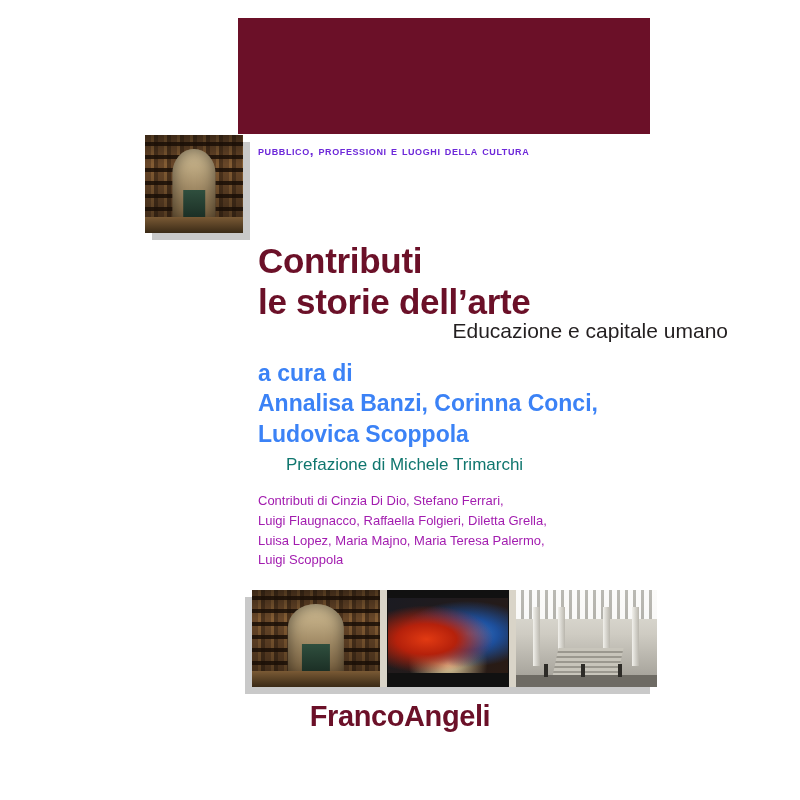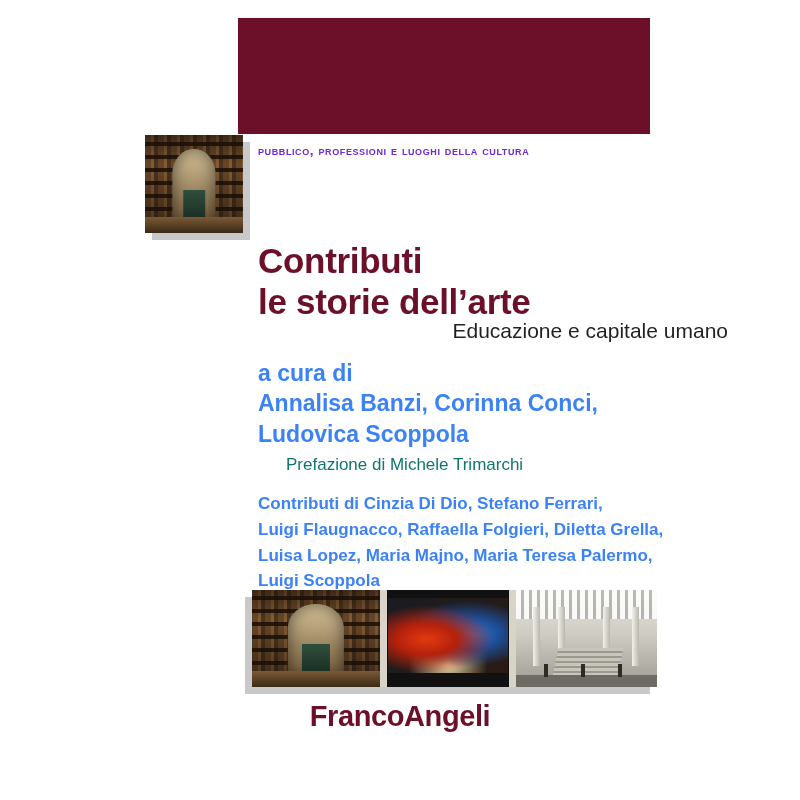--- a/index.html
+++ b/index.html
@@ -105,23 +105,23 @@
     width: 470px;
     font-size: 17px;
     color: #0f766e;
     margin-left: 28px;
   }
   .contributors {
     position: absolute;
     left: 258px;
     top: 491px;
     width: 470px;
-    font-size: 17px;
-    font-weight: bold;
-    color: #3b82f6;
+    font-size: 13px;
+    font-weight: normal;
+    color: #a21caf;
     line-height: 1.52;
   }
 
   
   .strip-shadow {
     position: absolute;
     left: 245px;
     top: 597px;
     width: 405px;
     height: 97px;

